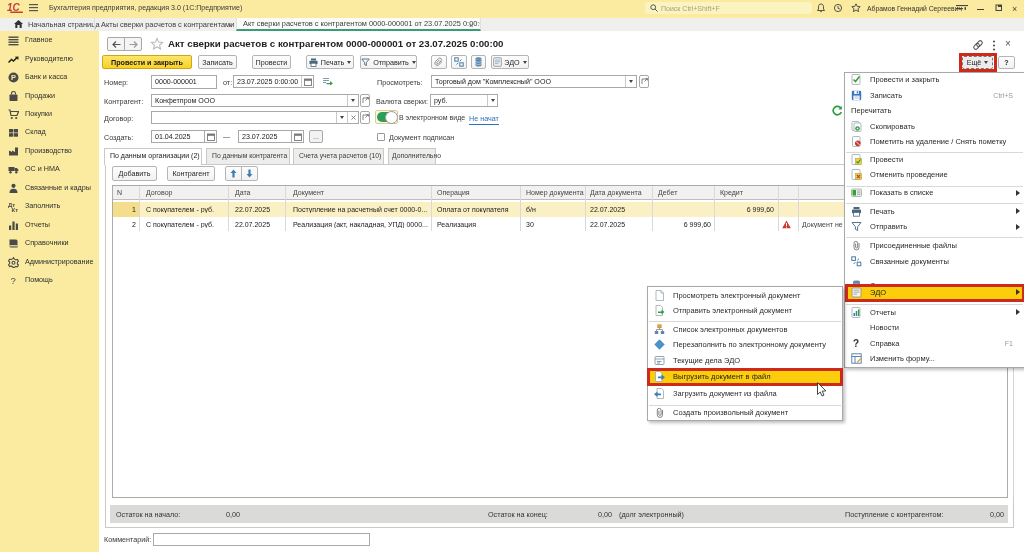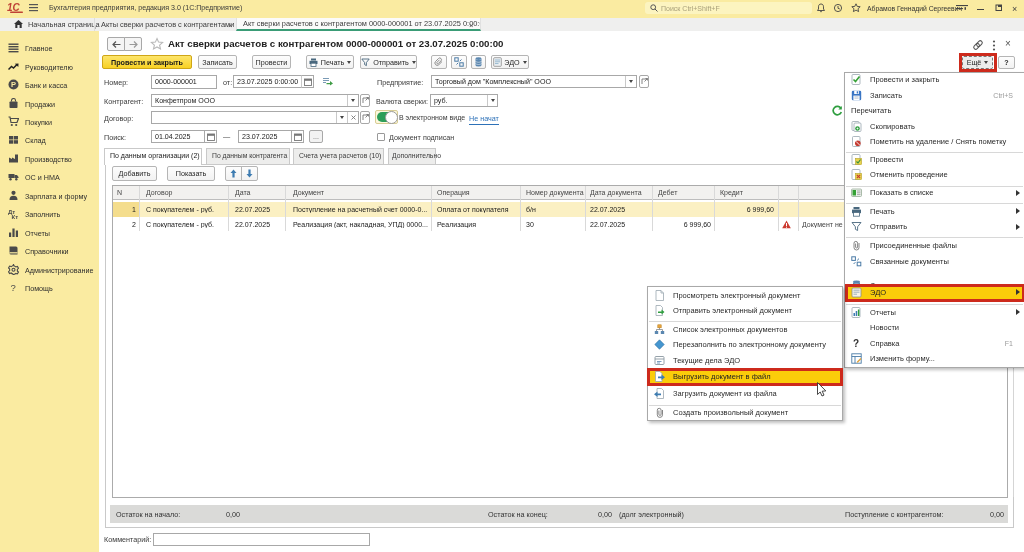--- a/index.html
+++ b/index.html
@@ -13,21 +13,21 @@
 #burger { left:29px; top:4px; }
 #apptitle { left:49px; top:4px; font-size:7.1px; color:#3a3a3a; }
 #searchbox { left:645px; top:2px; width:167px; height:12px; background:#fcf4c0; border-radius:3px; display:flex; align-items:center; color:#a9a07a; font-size:7px; }
 
 #tabbar { left:0; top:17.5px; width:1024px; height:13.5px; background:#efefee; }
 .tab { position:absolute; top:0; height:13.5px; display:flex; align-items:center; font-size:7.4px; color:#3c3c3c; white-space:nowrap; overflow:hidden; }
 #tab3 { background:#fbfbfa; border-bottom:2px solid #3a9c76;  border-left:1px solid #e0e0e0; border-right:1px solid #e0e0e0; }
 .tabx { color:#555; font-size:7.5px; margin-left:5px; }
 
 #sidebar { left:0; top:31px; width:99px; height:521px; background:#faeba1; }
-.sbitem { position:absolute; left:0; width:99px; height:18px; display:flex; align-items:flex-end; }
+.sbitem { position:absolute; left:0; width:99px; height:18px; display:flex; align-items:flex-start; }
 .sbitem .ic { width:11px; height:11px; margin-left:8px; }
 .sbitem .tx { margin-left:6px; font-size:7.2px; color:#2e2e2e; }
 
 #content { left:99px; top:31px; width:925px; height:521px; background:#fff; }
 .btn { position:absolute; border:1px solid #b5b5b5; border-radius:2px; background:linear-gradient(#fdfdfd,#f2f2f2); font-size:7.2px; color:#262626; display:flex; align-items:center; justify-content:center; }
 .inp { position:absolute; border:1px solid #a8a8a8; background:#fff; font-size:7.1px; color:#1a1a1a; display:flex; align-items:center; padding-left:3px; white-space:nowrap; overflow:hidden; }
 .lbl { position:absolute; font-size:7.2px; color:#3a3a3a; white-space:nowrap; }
 .fbtn { position:absolute; border:1px solid #a8a8a8; background:#fff; display:flex; align-items:center; justify-content:center; }
 .caret { width:0; height:0; border-left:2.5px solid transparent; border-right:2.5px solid transparent; border-top:3px solid #444; }
 
@@ -190,21 +190,21 @@
         <circle cx="2.5" cy="8.3" r="1.2" fill="#4a4a4a"></circle>
         <circle cx="8.3" cy="8.3" r="1.2" fill="#4a4a4a"></circle>
       </svg>
       <span class="tx">ОС и НМА</span>
     </div>
 <div class="sbitem" style="top:182.8px">
       <svg class="ic" viewBox="0 0 11 11">
         <circle cx="5.5" cy="2.8" r="2.1" fill="#4a4a4a"></circle>
         <path d="M1.5 10 a4 4.2 0 0 1 8 0 Z" fill="#4a4a4a"></path>
       </svg>
-      <span class="tx">Зарплата и форму</span>
+      <span class="tx">Связанные и кадры</span>
     </div>
 <div class="sbitem" style="top:201.2px">
       <svg class="ic" viewBox="0 0 11 11">
         <text x="0" y="6" font-size="6" fill="#4a4a4a" font-family="Liberation Sans" font-weight="bold">Дт</text>
         <text x="3.5" y="10.5" font-size="6" fill="#4a4a4a" font-family="Liberation Sans" font-weight="bold">Кт</text>
       </svg>
       <span class="tx">Заполнить</span>
     </div>
 <div class="sbitem" style="top:219.7px">
       <svg class="ic" viewBox="0 0 11 11">
@@ -338,21 +338,21 @@
       </svg>
     </div>
 <div class="abs" style="left:322px;top:77px">
       <svg width="11" height="10" viewBox="0 0 11 10">
         <g stroke="#7a9ab5" stroke-width="1" fill="none">
           <path d="M1 1.5 L7 1.5 M1 3.5 L7 3.5 M1 5.5 L4 5.5"></path>
         </g>
         <path d="M4.5 7.5 L8 7.5 L8 5.5 L11 8 L8 10 L8 8.7 L4.5 8.7 Z" fill="#3f9c46" transform="translate(0,-1.5)"></path>
       </svg>
     </div>
-<div class="lbl" style="left:377px;top:78px">Предприятие:</div>
+<div class="lbl" style="left:377px;top:78px">Просмотреть:</div>
 <div class="inp" style="left:431px;top:75px;width:206px;height:13px">Торговый дом "Комплексный" ООО
   <div style="position:absolute;right:0;top:0;width:11px;height:11px;border-left:1px solid #c9c9c9;display:flex;align-items:center;justify-content:center">
         <span class="caret"></span>
       </div>
 </div>
 <div class="fbtn" style="left:639px;top:75px;width:10px;height:13px;border-radius:2px">
       <svg width="7" height="7" viewBox="0 0 7 7">
         <path d="M1 6 L1 1 L6 1 M3.5 3.5 L6.5 0.5 M4.5 0.5 L6.5 0.5 L6.5 2.5" stroke="#777" stroke-width="0.9" fill="none"></path>
       </svg>
     </div>
@@ -392,21 +392,21 @@
       </svg>
     </div>
 <div class="abs" style="left:375px;top:110px;width:23px;height:14px;background:#fdf8dc;border:1px solid #d8cd96;border-radius:2px;display:flex;align-items:center;justify-content:center">
   <div style="width:19px;height:10px;background:#2d9e59;border-radius:5px;position:relative">
         <div style="position:absolute;right:-2px;top:-1.5px;width:13px;height:13px;background:#fff;border:1px solid #9a9a9a;border-radius:50%"></div>
       </div>
 </div>
 <div class="lbl" style="left:399px;top:114px;font-size:7px">В электронном виде</div>
 <div class="lbl" style="left:469px;top:114px;color:#2d71b8;border-bottom:1px solid #2d71b8;padding-bottom:0.5px">Не начат</div>
 
-<div class="lbl" style="left:104px;top:133px">Поиск:</div>
+<div class="lbl" style="left:104px;top:133px">Создать:</div>
 <div class="inp" style="left:151px;top:130px;width:54px;height:13px">01.04.2025</div>
 <div class="fbtn" style="left:204px;top:130px;width:13px;height:13px">
       <svg width="8" height="8" viewBox="0 0 8 8">
         <rect x="0.5" y="1" width="7" height="6.5" fill="none" stroke="#777" stroke-width="0.9"></rect>
         <rect x="0.5" y="1" width="7" height="1.8" fill="#777"></rect>
       </svg>
     </div>
 <div class="lbl" style="left:223px;top:132px">—</div>
 <div class="inp" style="left:238px;top:130px;width:54px;height:13px">23.07.2025</div>
 <div class="fbtn" style="left:291px;top:130px;width:13px;height:13px">
@@ -423,21 +423,21 @@
 <div class="abs" style="left:206px;top:148px;width:84px;height:16px;background:#ededec;border:1px solid #c9c9c9;border-bottom:none"></div>
 <div class="abs" style="left:212px;top:152px;font-size:6.8px;color:#3c3c3c">По данным контрагента</div>
 <div class="abs" style="left:293px;top:148px;width:91px;height:16px;background:#ededec;border:1px solid #c9c9c9;border-bottom:none"></div>
 <div class="abs" style="left:299px;top:152px;font-size:6.8px;color:#3c3c3c">Счета учета расчетов (10)</div>
 <div class="abs" style="left:388px;top:148px;width:48px;height:16px;background:#ededec;border:1px solid #c9c9c9;border-bottom:none"></div>
 <div class="abs" style="left:392px;top:152px;font-size:6.8px;color:#3c3c3c">Дополнительно</div>
 <div class="abs" style="left:104px;top:148px;width:98px;height:16.5px;background:#fff;border:1px solid #c9c9c9;border-bottom:none"></div>
 <div class="abs" style="left:110px;top:151.5px;font-size:7px;color:#222">По данным организации (2)</div>
 
 <div class="btn" style="left:112px;top:166px;width:45px;height:15px">Добавить</div>
-<div class="btn" style="left:167px;top:166px;width:48px;height:15px">Показать</div>
+<div class="btn" style="left:167px;top:166px;width:48px;height:15px">Контрагент</div>
 <div class="btn" style="left:225px;top:166px;width:17px;height:15px;border-radius:2px 0 0 2px">
       <svg width="7" height="9" viewBox="0 0 7 9">
         <path d="M3.5 0.5 L6.5 4 L4.6 4 L4.6 8.5 L2.4 8.5 L2.4 4 L0.5 4 Z" fill="#3e7cb1"></path>
       </svg>
     </div>
 <div class="btn" style="left:241px;top:166px;width:17px;height:15px;border-radius:0 2px 2px 0">
       <svg width="7" height="9" viewBox="0 0 7 9">
         <path d="M3.5 8.5 L6.5 5 L4.6 5 L4.6 0.5 L2.4 0.5 L2.4 5 L0.5 5 Z" fill="#3e7cb1"></path>
       </svg>
     </div>

